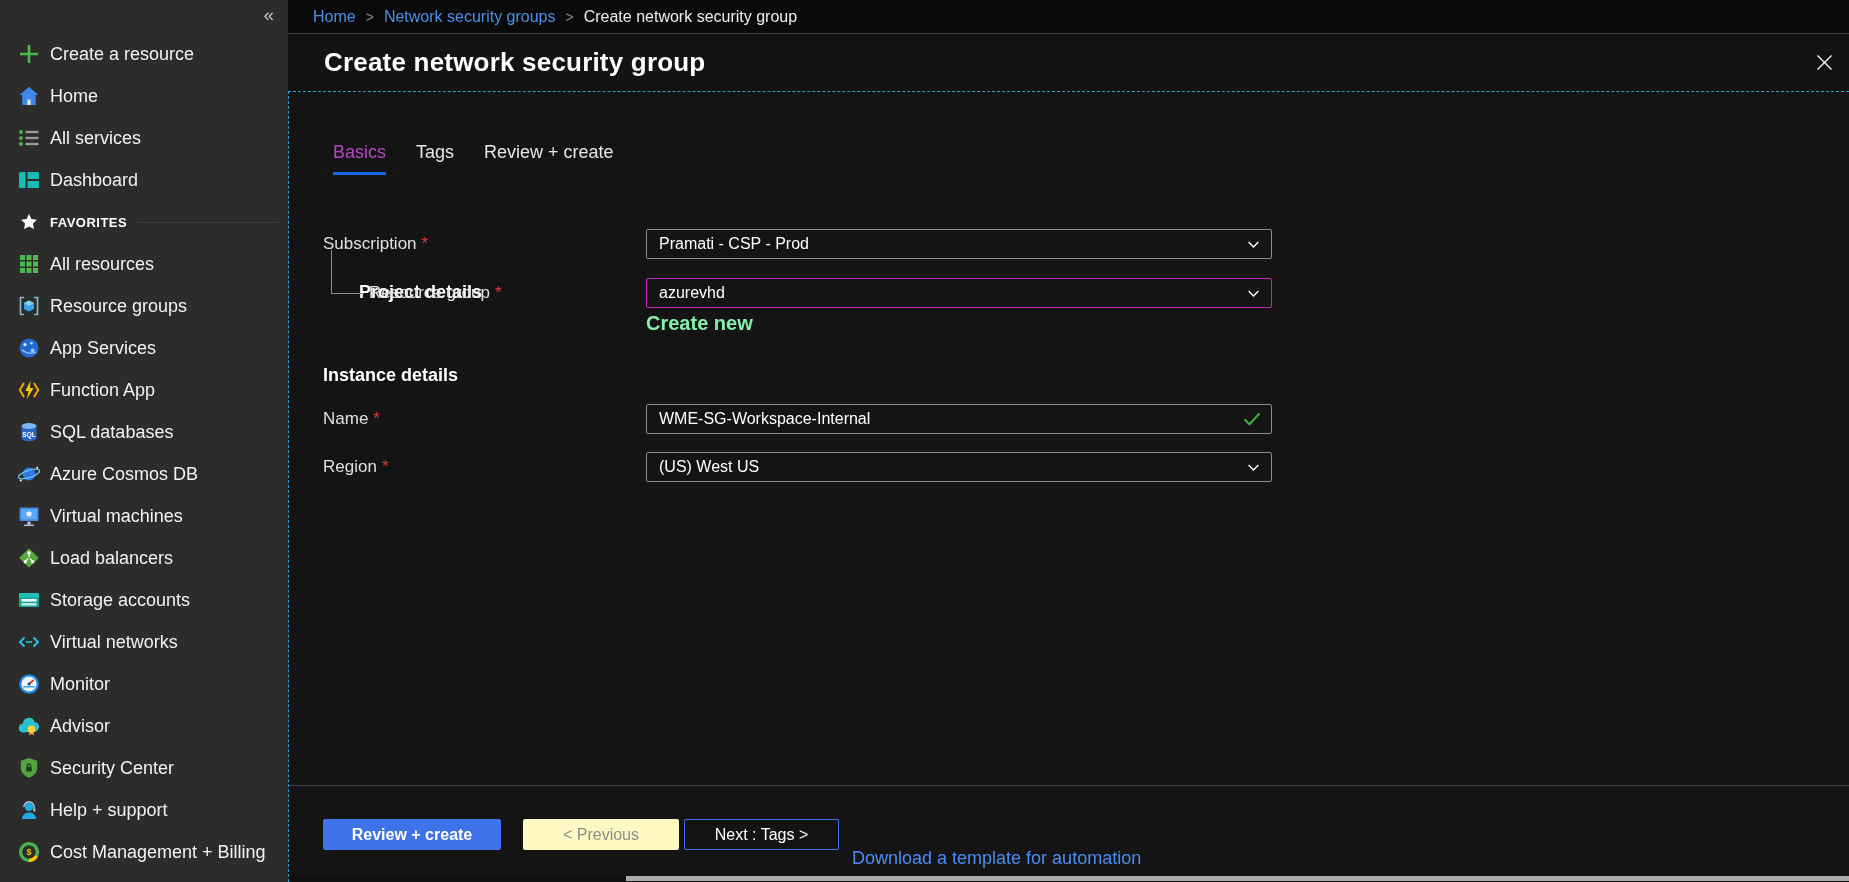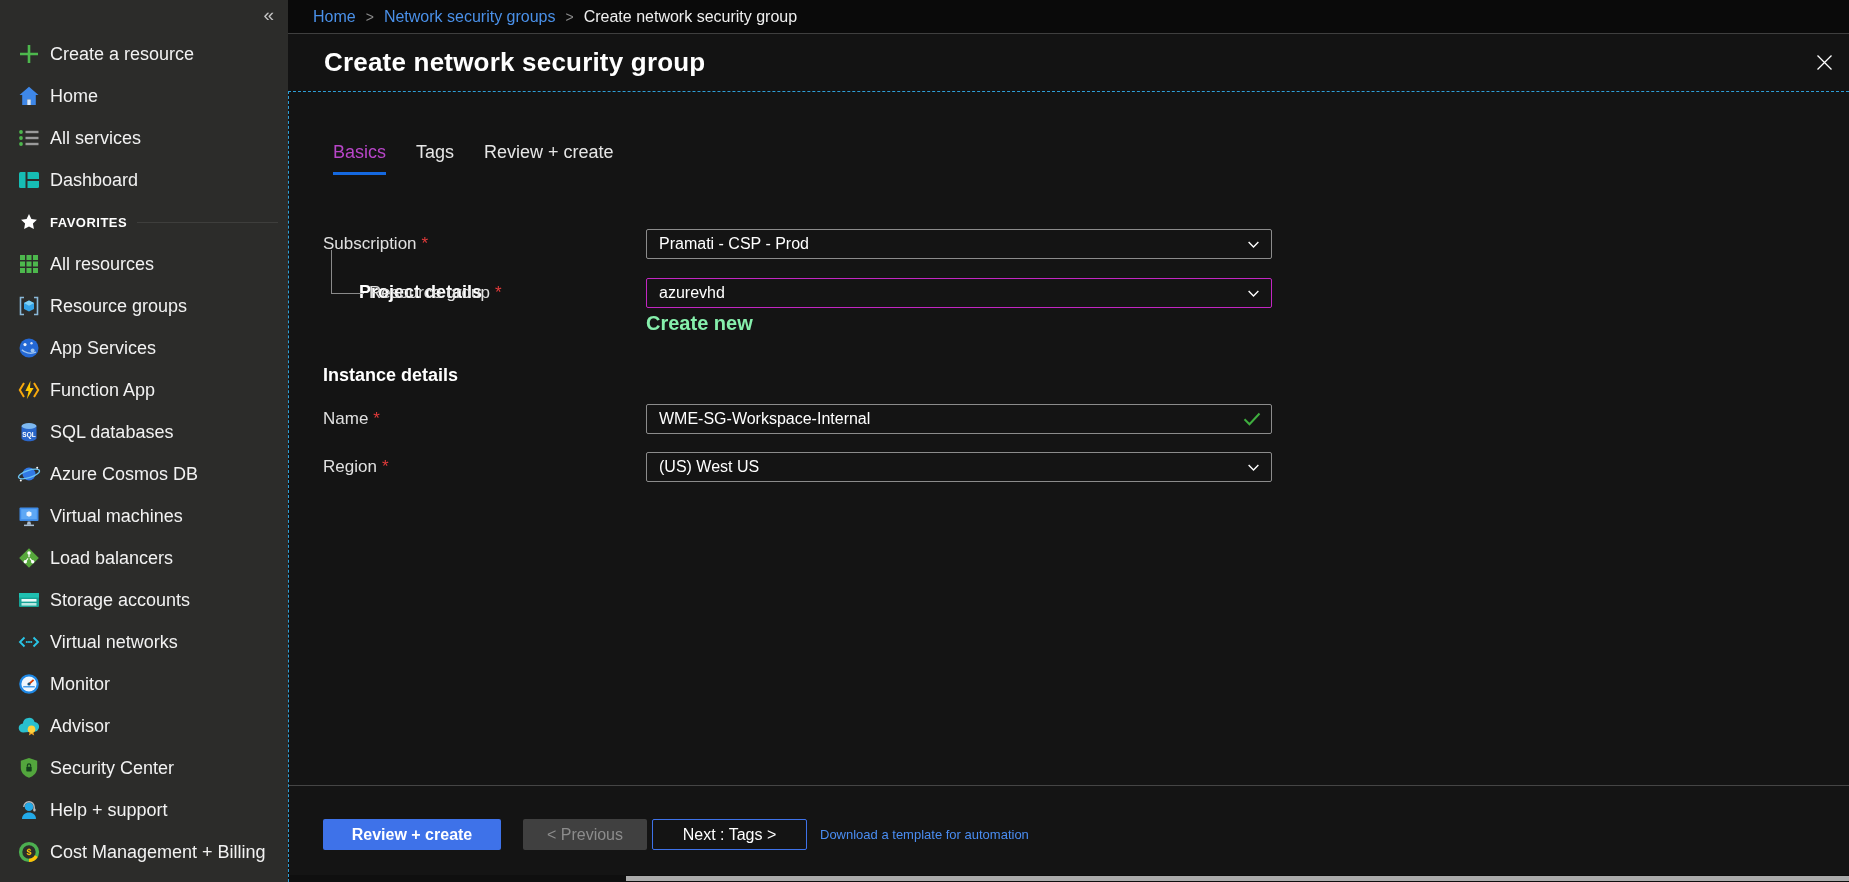--- a/index.html
+++ b/index.html
@@ -55,23 +55,23 @@
   .in-name{top:312px;cursor:text;}
   .sel-region{top:360px;}
   .blue-link{color:#86efac;font-weight:600;font-size:20px;cursor:pointer;text-decoration:none;}
   .create-new{position:absolute;left:357px;top:220px;}
   
   .footer{position:absolute;left:0;right:0;top:693px;bottom:7px;border-top:1px solid #454545;
           display:flex;align-items:flex-start;padding:33px 0 0 34px;background:#141414;}
   .btn{height:31px;font-size:16px;font-family:inherit;border-radius:2px;border:1px solid transparent;
        cursor:pointer;padding:0;}
   .btn-primary{width:178px;background:#3e72e9;color:#fff;font-weight:600;}
-  .btn-disabled{width:124px;background:#404040;color:#8c8c8c;margin-left:22px;cursor:default;}
+  .btn-disabled{width:156px;background:#fef9c3;color:#8c8c8c;margin-left:22px;cursor:default;}
   .btn-outline{width:155px;background:transparent;border-color:#3e72e9;color:#fff;margin-left:5px;}
-  .dl-link{margin-left:13px;line-height:31px;font-size:13px;color:#4a8df2;font-weight:400;cursor:pointer;}
+  .dl-link{margin-left:13px;line-height:31px;font-size:18px;color:#4a8df2;font-weight:400;cursor:pointer;margin-top:24px;}
   
   .hscroll{position:absolute;left:0;right:0;bottom:0;height:7px;background:#0f0f0f;}
   .hthumb{position:absolute;left:337px;right:0;top:1px;bottom:1px;background:#ababab;}
 </style>
 </head>
 <body>
 
 <div class="app">
 
   <aside class="sidebar">

